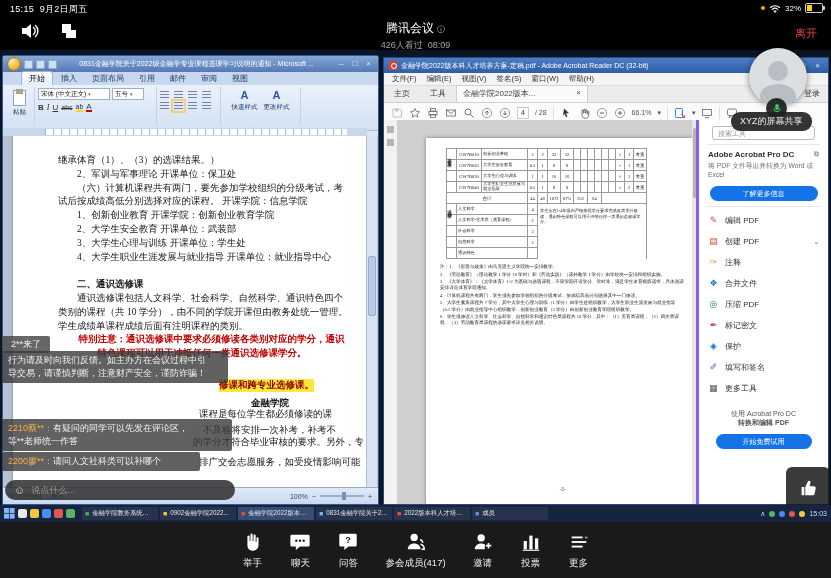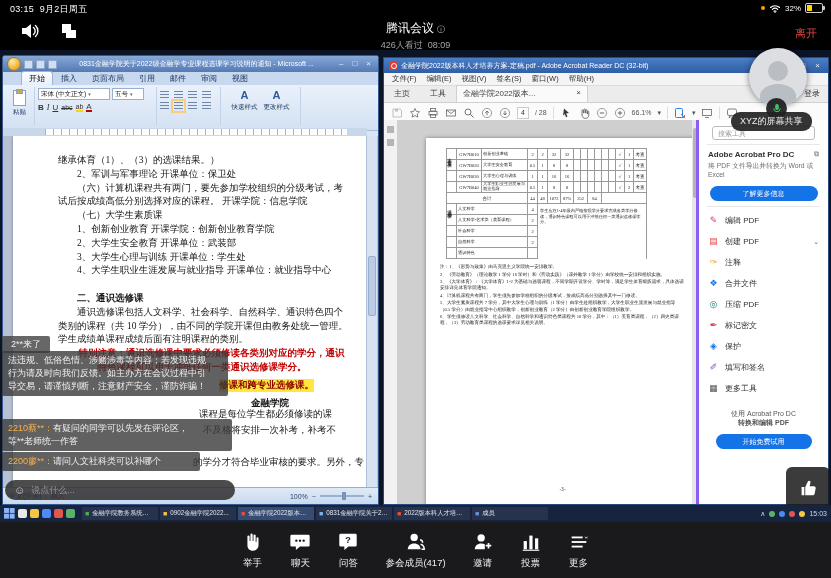--- a/index.html
+++ b/index.html
@@ -177,21 +177,21 @@
   .fitem{display:flex;flex-direction:column;align-items:center;gap:4px;cursor:pointer;}
   .fitem .flabel{font-size:9.5px;color:#f0f0f0;white-space:nowrap;}
 </style>
 </head>
 <body>
 
 <div id="screen">
 
   <div class="abs statusbar">
     <div class="sb-left">
-      <span>03:15</span>&nbsp;&nbsp;<span>9月2日周五</span>
+      <span>15:15</span>&nbsp;&nbsp;<span>9月2日周五</span>
     </div>
     <div class="sb-right">
       <span class="dot-orange"></span>
       <svg width="12" height="9" viewBox="0 0 12 9">
           <path d="M1.5 3.5a6.5 6.5 0 019 0M3.3 5.4a4 4 0 015.4 0M5 7.2a1.8 1.8 0 012 0" stroke="#fff" stroke-width="1.1" fill="none" stroke-linecap="round"></path>
           <circle cx="6" cy="8.2" r=".7" fill="#fff"></circle>
         </svg>
       <span style="font-size:8px;">32%</span>
       <span class="batt">
           <i></i>
@@ -291,38 +291,38 @@
     <div class="ruler">
         <i></i>
       </div>
     <div class="wdoc">
       <div class="page">
         <div class="ptext">
           <div class="ln">继承体育（1）、（3）的选课结果。）</div>
           <div class="ln ind">2、军训与军事理论  开课单位：保卫处</div>
           <div class="ln ind">（六）计算机课程共有两门，要先参加学校组织的分级考试，考</div>
           <div class="ln">试后按成绩高低分别选择对应的课程。 开课学院：信息学院</div>
-          <div class="ln ind">（七）大学生素质课</div>
           <div class="ln ind">1、创新创业教育  开课学院：创新创业教育学院</div>
           <div class="ln ind">2、大学生安全教育  开课单位：武装部</div>
           <div class="ln ind">3、大学生心理与训练  开课单位：学生处</div>
           <div class="ln ind">4、大学生职业生涯发展与就业指导  开课单位：就业指导中心</div>
           <div class="blankln"></div>
           <div class="ln ind bold">二、通识选修课</div>
           <div class="ln ind">通识选修课包括人文科学、社会科学、自然科学、通识特色四个</div>
           <div class="ln">类别的课程（共 10 学分），由不同的学院开课但由教务处统一管理。</div>
           <div class="ln">学生成绩单课程成绩后面有注明课程的类别。</div>
           <div class="ln ind red">特别注意：通识选修课中要求必须修读各类别对应的学分，通识</div>
           <div class="ln red">特色课程可以用于冲抵任何一类通识选修课学分。</div>
         </div>
         <span class="frag hlfrag" style="left:206px;top:243px;">修课和跨专业选修课。</span>
         <span class="frag bold" style="left:238px;top:261px;">金融学院</span>
         <span class="frag" style="left:186px;top:272px;">课程是每位学生都必须修读的课</span>
         <span class="frag" style="left:190px;top:288px;">不及格将安排一次补考，补考不</span>
-        <span class="frag" style="left:180px;top:320px;">的学分才符合毕业审核的要求。另外，专</span>
+        <span class="frag" style="left:180px;top:300px;">的学分才符合毕业审核的要求。另外，专</span>
+        <span class="frag" style="left:186px;top:320px;">排广交会志愿服务，如受疫情影响可能</span>
       </div>
       <div class="wsb">
           <span class="thumb"></span>
         </div>
     </div>
     <div class="wstatus">
       <span>中文(中国)</span>
       <span>插入</span>
       <div class="zoomctl">
         <span>100%</span>
@@ -669,21 +669,20 @@
           <div>使用 Acrobat Pro DC</div>
           <div class="b2">转换和编辑 PDF</div>
         </div>
         <div class="bluebtn promobtn">开始免费试用</div>
       </div>
     </div>
   </div>
 
   <div class="abs joinmsg">2**来了</div>
   <div class="abs chatbox notice">
-    <div>法违规、低俗色情、涉赌涉毒等内容；若发现违规</div>
     <div>行为请及时向我们反馈。如主办方在会议过程中引</div>
     <div>导交易，请谨慎判断，注意财产安全，谨防诈骗！</div>
   </div>
   <div class="abs chatbox m1">
     <div><span class="uname">2210蔡**：</span><span>有疑问的同学可以先发在评论区，</span></div>
     <div>等**老师统一作答</div>
   </div>
   <div class="abs chatbox m2">
     <span class="uname">2200廖**：</span><span>请问人文社科类可以补哪个</span>
   </div>

